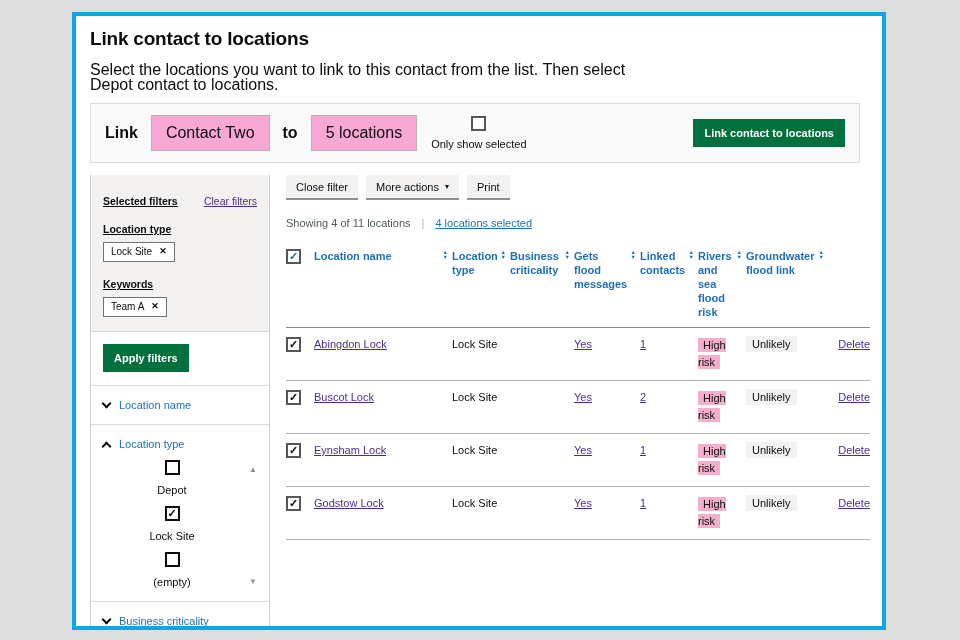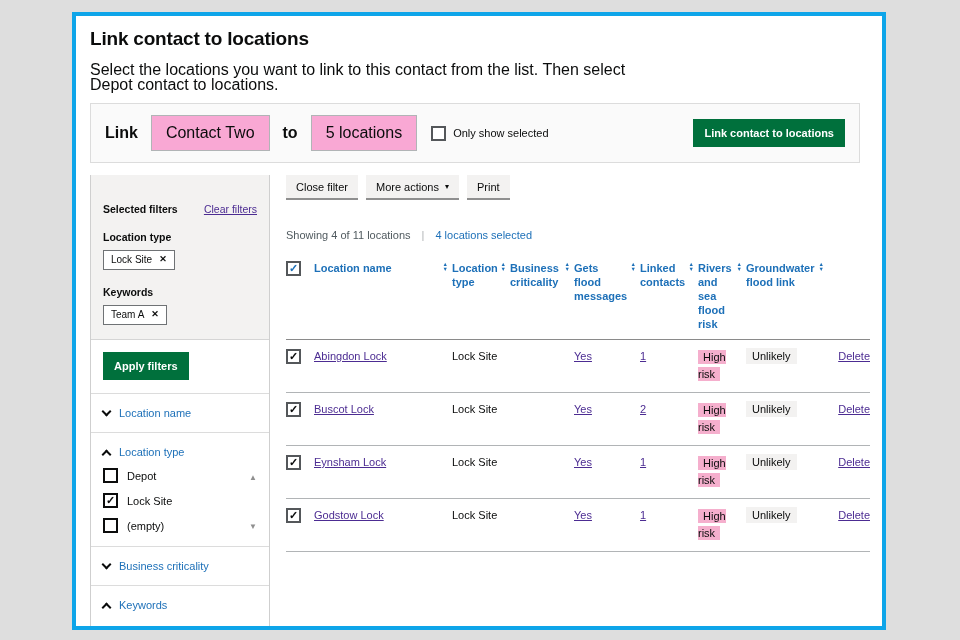--- a/index.html
+++ b/index.html
@@ -34,76 +34,76 @@
     font-size:16px; padding:8px 14px; display:inline-block; cursor:default;
   }
   .lb-to { margin-left:13px; }
   .cb {
     width:15px; height:15px; background:#fff; border:2px solid #54575a;
     display:inline-flex; align-items:center; justify-content:center;
     flex:none; position:relative;
   }
   .cb span { font-size:11px; font-weight:bold; line-height:1; visibility:hidden; }
   .cb.checked span { visibility:visible; }
-  .only-show { margin-left:14px; display:flex; align-items:center; gap:7px; font-size:11px; }
+  .only-show { margin-left:14px; display:flex; align-items:center; gap:7px; font-size:11px;flex-direction:column; }
   .btn-green {
     background:#00703c; color:#fff; border:none; font-weight:bold;
     font-size:11px; padding:8px 11px; font-family:inherit; cursor:pointer;
   }
   .lb-submit { margin-left:auto; }
 
   
   .body-row { display:flex; margin-top:12px; height:454px; }
 
   
   .filter-panel {
     width:180px; flex:none; border:1px solid #cfcfcf; border-top:none;
     background:#fff; overflow:hidden;
   }
   .filter-head {
     background:#b1b4b6; padding:7px 12px 8px 12px;
     font-size:13px; font-weight:bold;
   }
-  .selected-wrap { background:#f3f2f1; padding:28px 12px 14px 12px; border-bottom:1px solid #d5d5d5; }
+  .selected-wrap { background:#f3f2f1; padding:20px 12px 14px 12px; border-bottom:1px solid #d5d5d5;text-decoration:underline; }
   .sf-row { display:flex; justify-content:space-between; align-items:baseline; }
   .sf-title { font-size:10.5px; font-weight:bold; }
   .link-purple { color:#4c2c92; text-decoration:underline; font-size:10.5px; cursor:pointer; }
   .group-label { font-size:10.5px; font-weight:bold; margin-top:16px; }
   .tag {
     margin-top:7px; display:inline-flex; align-items:center; gap:7px;
     background:#fff; border:1px solid #6f7275; font-size:10px;
     padding:3px 7px 4px 7px; cursor:pointer;
   }
   .tag .x { font-size:9px; font-weight:bold; line-height:1; }
   .filter-lower { padding:12px; }
   .divider { border-top:1px solid #dcdcdc; margin:13px -12px; }
   .accordion { display:flex; align-items:center; gap:9px; cursor:pointer; }
   .accordion .label { color:#1d70b8; font-size:11px; }
   .chev { width:7px; height:7px; border-left:2px solid #0b0c0c; border-bottom:2px solid #0b0c0c; flex:none; }
   .chev.down { transform:rotate(-45deg); margin-top:-4px; }
   .chev.up { transform:rotate(135deg); margin-top:4px; }
   .opt-list { position:relative; margin-top:4px; padding-right:16px; }
-  .opt { display:flex; align-items:center; gap:9px; margin-top:10px; font-size:11px; }
+  .opt { display:flex; align-items:center; gap:9px; margin-top:10px; font-size:11px;flex-direction:column; }
   .opt .cb { border-color:#0b0c0c; border-width:2px; }
   .scroll-arrow { position:absolute; right:0; font-size:8px; color:#8f8f8f; line-height:8px; cursor:pointer; }
   .scroll-arrow.up { top:6px; }
   .scroll-arrow.dn { bottom:2px; }
 
   
   .main-area { flex:1; padding-left:16px; }
   .toolbar { display:flex; gap:8px; }
   .btn-gray {
     background:#f3f2f1; border:none; border-bottom:2px solid #8f8f8f;
     font-size:11px; padding:6px 10px 5px 10px; font-family:inherit;
     color:#0b0c0c; cursor:pointer; display:inline-flex; align-items:center; gap:6px;
   }
   .btn-gray .caret { font-size:8px; line-height:1; }
   .status-row { margin-top:17px; font-size:11px; color:#505a5f; display:flex; align-items:baseline; }
   .status-sep { color:#b1b4b6; margin:0 11px; }
-  .link-blue { color:#1d70b8; cursor:pointer;margin-top:12px; }
+  .link-blue { color:#1d70b8; text-decoration:underline; cursor:pointer; }
 
   table { margin-top:13px; width:584px; border-collapse:collapse; table-layout:fixed; font-size:11px; }
   th {
     color:#1d70b8; font-weight:bold; text-align:left; vertical-align:top;
     padding:7px 14px 8px 0; position:relative; line-height:14px; cursor:pointer;
   }
   th.cb-col, td.cb-col { padding-right:0; }
   thead tr { border-bottom:1px solid #8a8a8a; }
   tbody tr { border-bottom:1px solid #b1b4b6; }
   td { vertical-align:top; padding:9px 6px 9px 0; line-height:14px; height:40px; }

